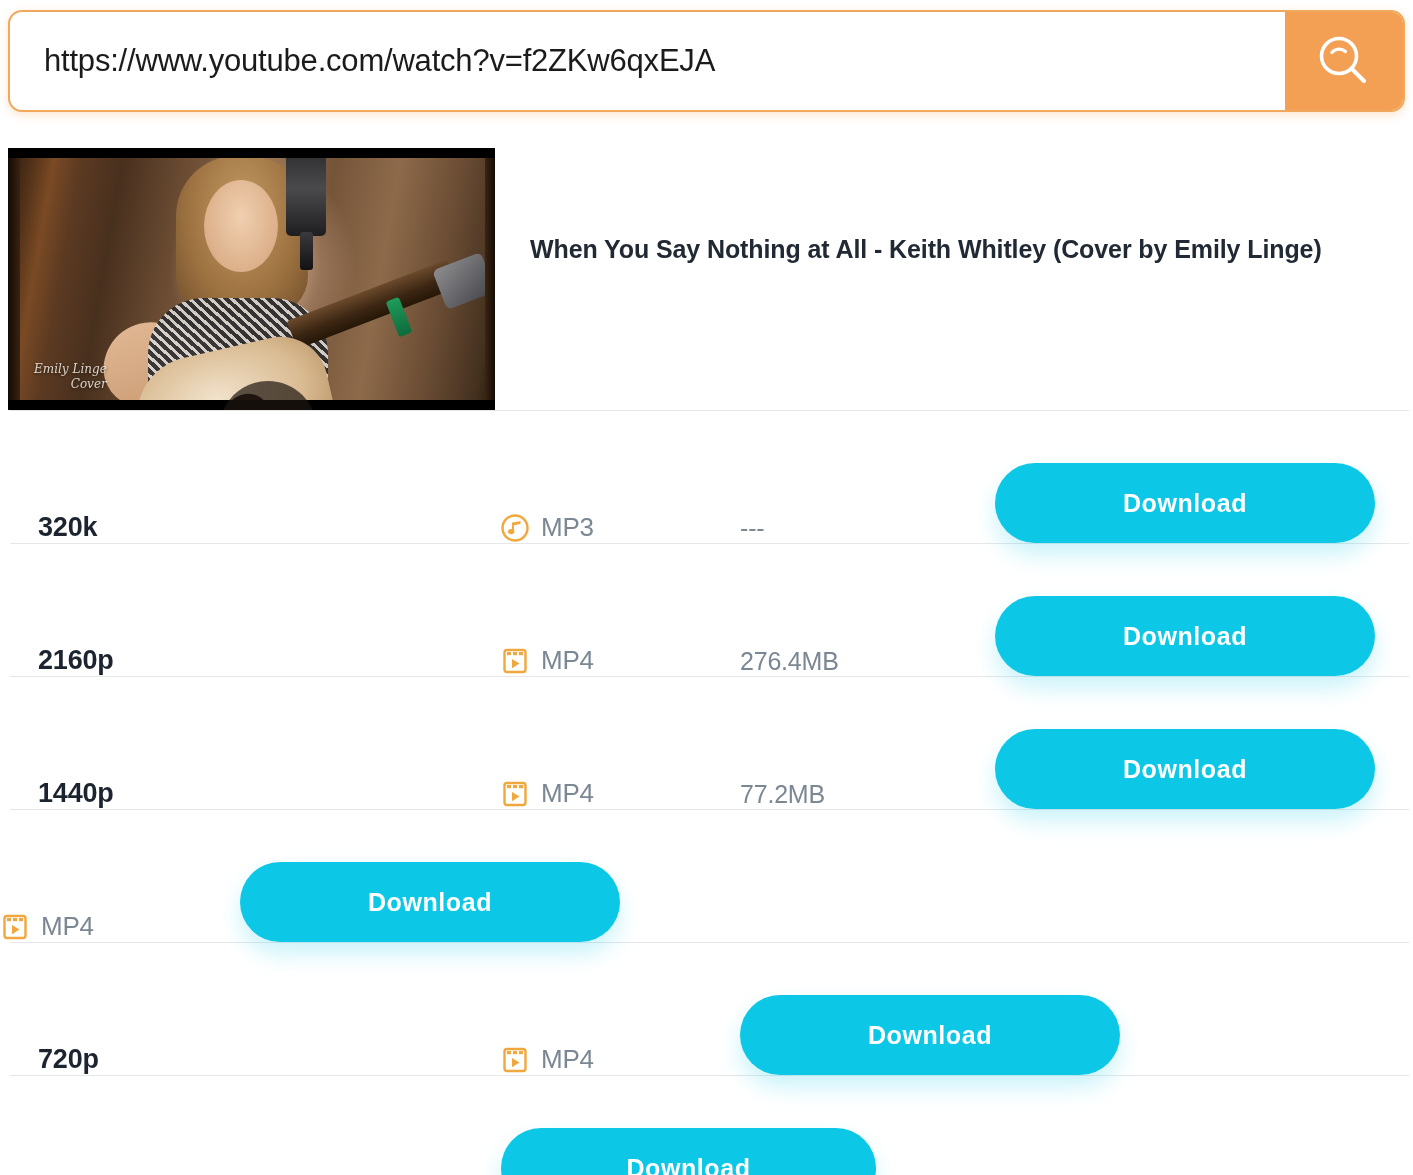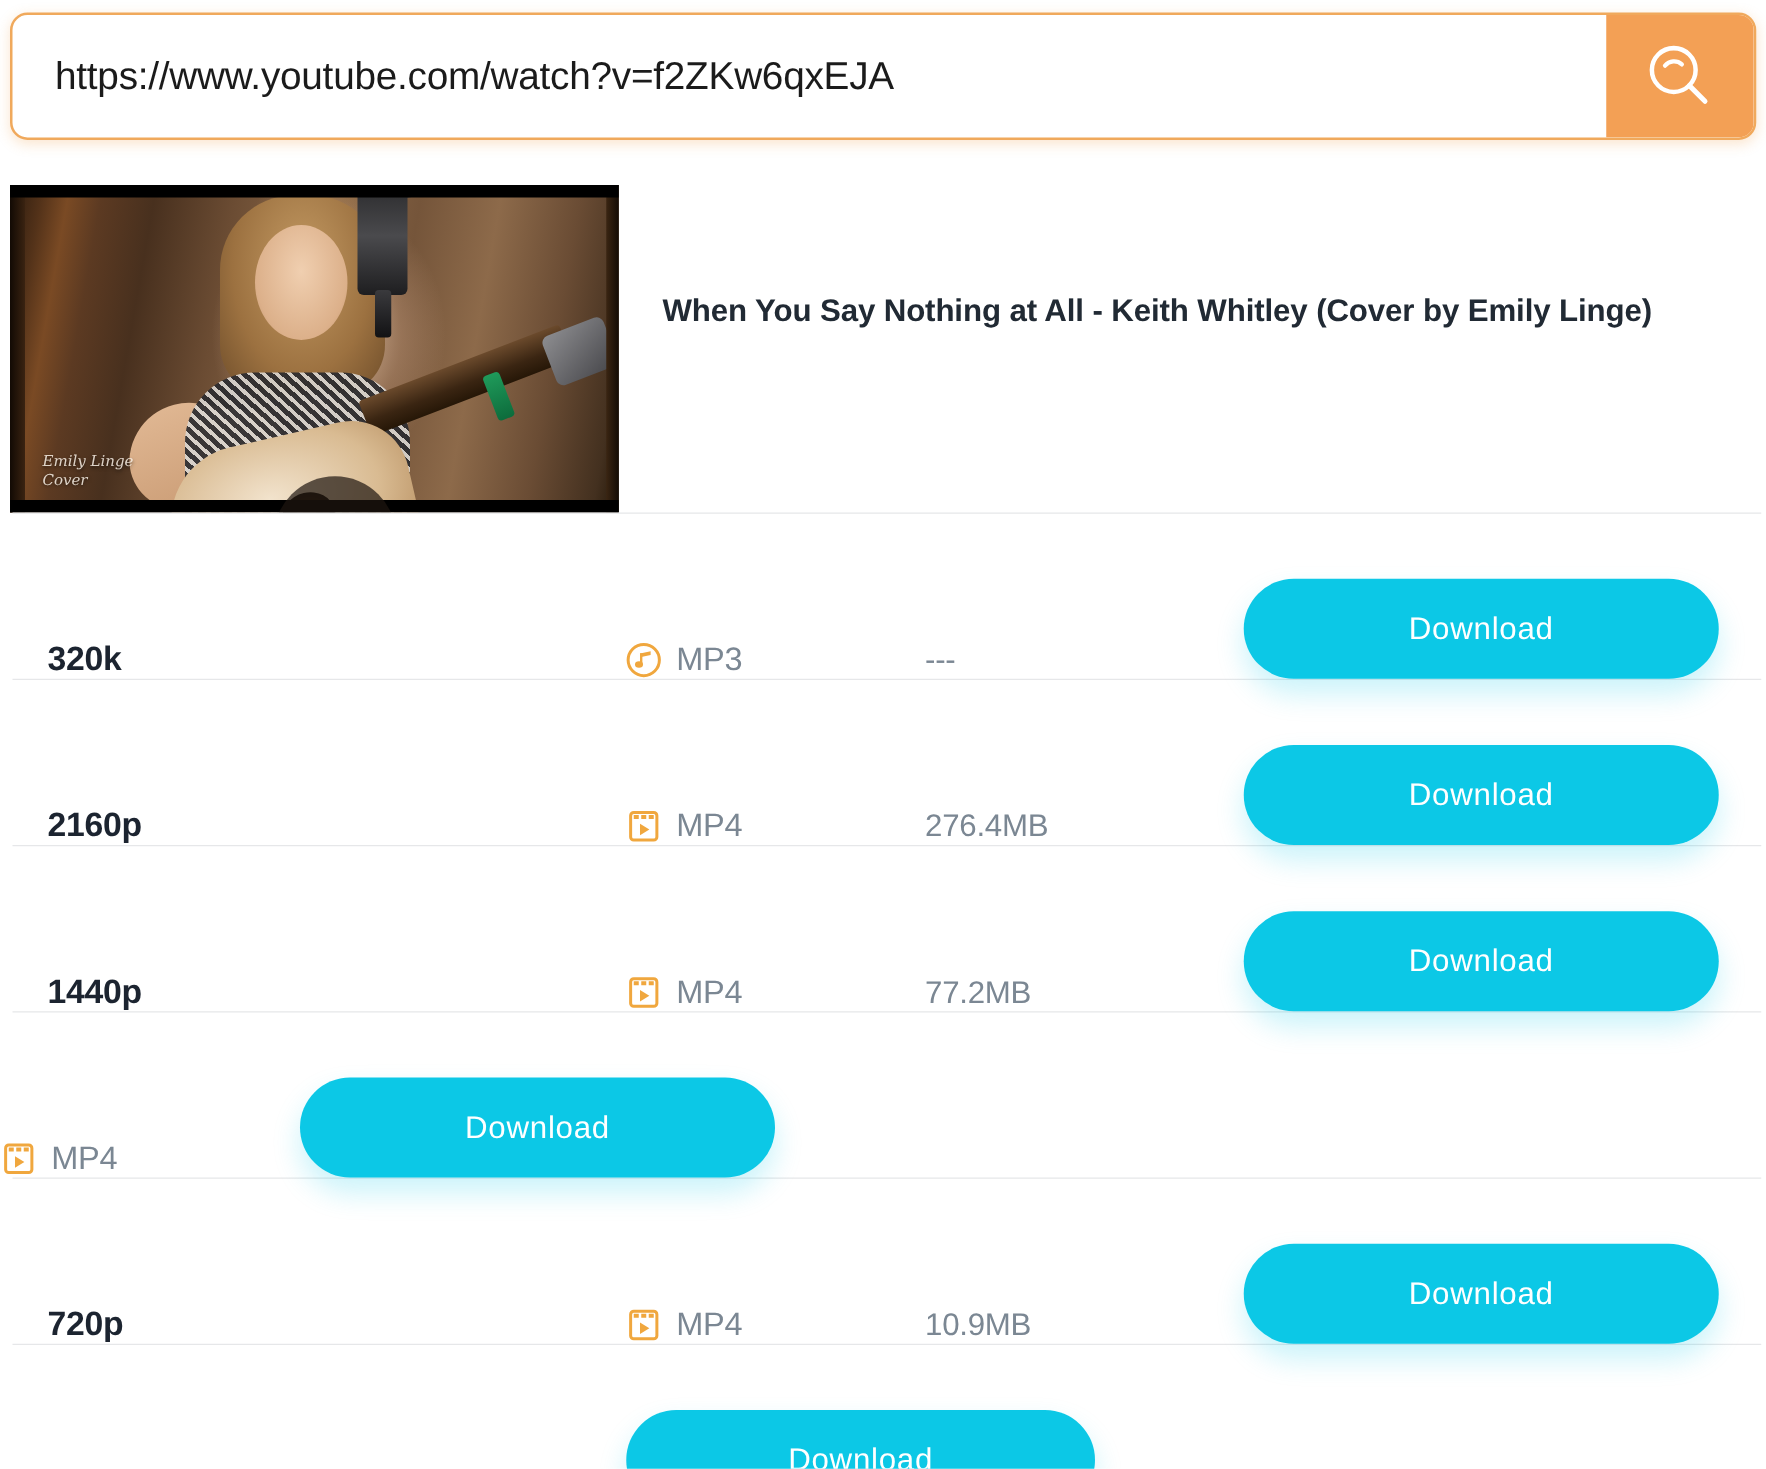--- a/index.html
+++ b/index.html
@@ -244,20 +244,21 @@
     position: absolute;
     left: 26px;
     bottom: 18px;
     color: rgba(255,248,238,0.82);
     font-family: "DejaVu Serif", serif;
     font-style: italic;
     font-size: 12px;
     line-height: 15px;
     text-shadow: 0 1px 3px rgba(0,0,0,0.6);
     white-space: pre-line;
+    text-align: right;
   }
   .play-circle {
     position: absolute;
     left: 211px;
     top: 233px;
     width: 98px;
     height: 98px;
     border-radius: 50%;
     background: rgba(30,22,15,0.70);
     display: flex;
@@ -329,21 +330,21 @@
   }
   .dl-btn {
     width: 380px;
     height: 80px;
     border: none;
     border-radius: 42px;
     background: #0cc8e6;
     color: #ffffff;
     font-family: "Liberation Sans", sans-serif;
     font-size: 25px;
-    font-weight: 400;
+    font-weight: 700;
     letter-spacing: 0.6px;
     cursor: pointer;
     box-shadow: 0 12px 22px rgba(12,200,230,0.22);
   }
   .row-last .dl-btn { width: 375px; margin-left: 6px; }
   svg.icon { display: block; }
 </style>
 </head>
 <body>
 
@@ -486,21 +487,20 @@
         <svg class="icon" width="30" height="30" viewBox="0 0 30 30" aria-hidden="true">
           <rect x="4.5" y="4" width="21" height="22" rx="2.5" fill="none" stroke="#f0a73e" stroke-width="2.4"></rect>
           <rect x="7" y="6" width="4" height="3.2" fill="#f0a73e"></rect>
           <rect x="13" y="6" width="4" height="3.2" fill="#f0a73e"></rect>
           <rect x="19" y="6" width="4" height="3.2" fill="#f0a73e"></rect>
           <path d="M12 13 L19.5 17.6 L12 22.2 Z" fill="#f0a73e"></path>
         </svg>
       </span>
       <span class="fmt-label">MP4</span>
     </div>
-    <div class="col-size">10.9MB</div>
     <div class="col-action">
       <button class="dl-btn">Download</button>
     </div>
   </div>
 
   <div class="divider"></div>
 
   <div class="format-row row-last">
     <div class="col-format">
       <span>

